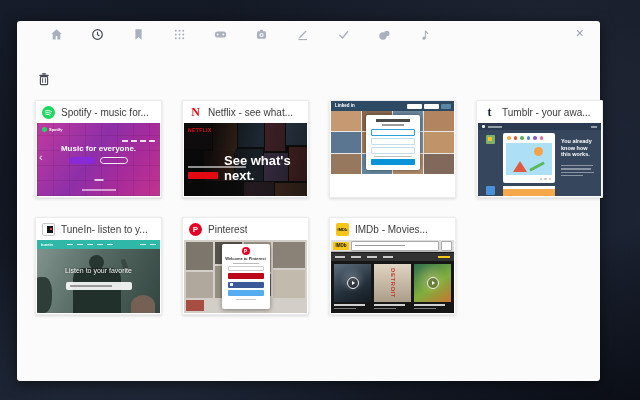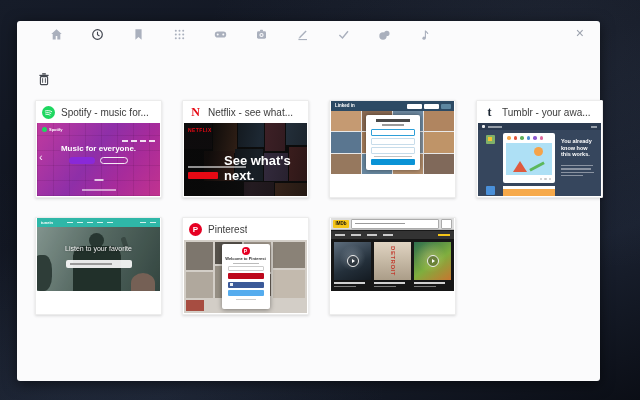--- a/index.html
+++ b/index.html
@@ -410,20 +410,27 @@
             <i></i>
           </div>
         <div class="tm-bot">
             <i></i>
             <b></b>
           </div>
       </div>
     </div>
 
     <div class="card">
+      <div class="ct">
+        <span class="fav fav-ti">
+            <i></i>
+            <em></em>
+          </span>
+        <span class="ct-txt">TuneIn- listen to y...</span>
+      </div>
       <div class="thumb thumb-ti">
         <div class="ti-hd">
           <span>tunein</span>
           <i style="left:30px"></i>
             <i style="left:40px"></i>
             <i style="left:50px"></i>
             <i style="left:60px"></i>
             <i style="left:70px"></i>
             <i style="right:4px"></i>
             <i style="right:14px"></i>
@@ -468,20 +475,24 @@
           <div class="pi-btn pi-fb">
               <i></i>
             </div>
           <div class="pi-btn pi-tw"></div>
           <i class="pi-ft" style="display:block"></i>
         </div>
       </div>
     </div>
 
     <div class="card">
+      <div class="ct">
+        <span class="fav fav-im">IMDb</span>
+        <span class="ct-txt">IMDb - Movies...</span>
+      </div>
       <div class="thumb thumb-im">
         <div class="im-top">
           <span class="im-logo">IMDb</span>
           <span class="im-srch">
               <i></i>
             </span>
           <span class="im-box"></span>
         </div>
         <div class="im-nav">
             <i></i>

